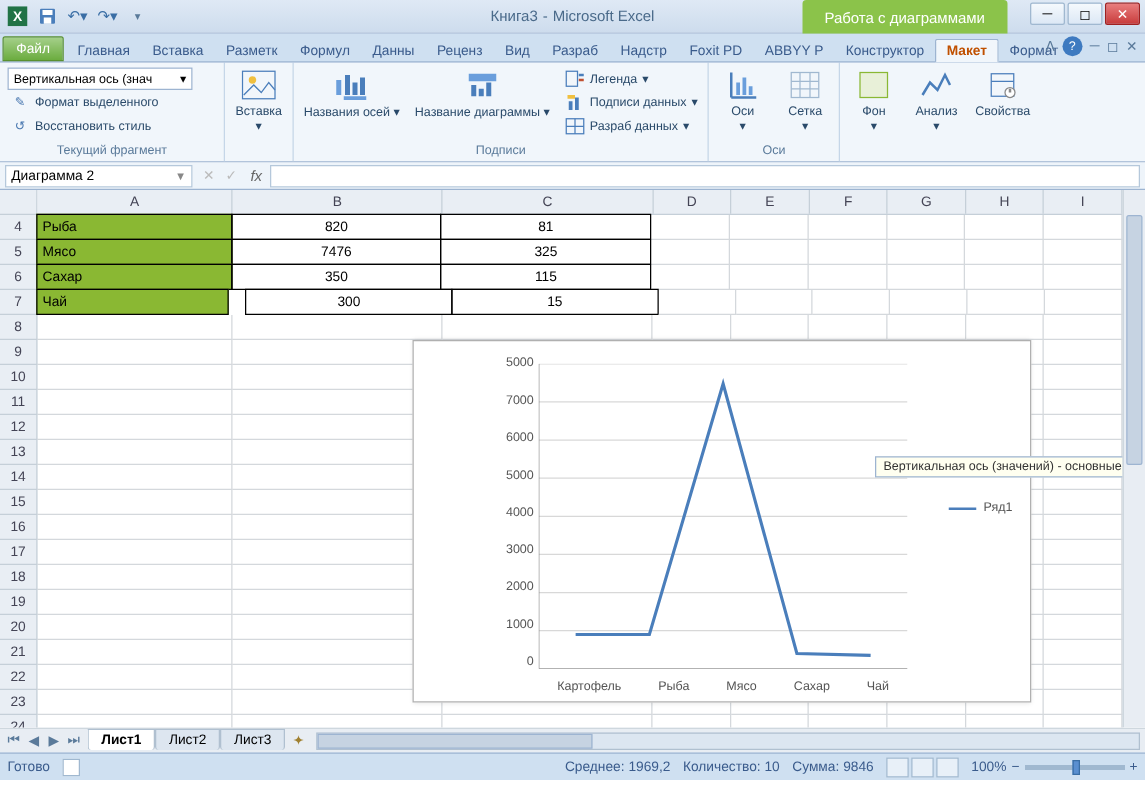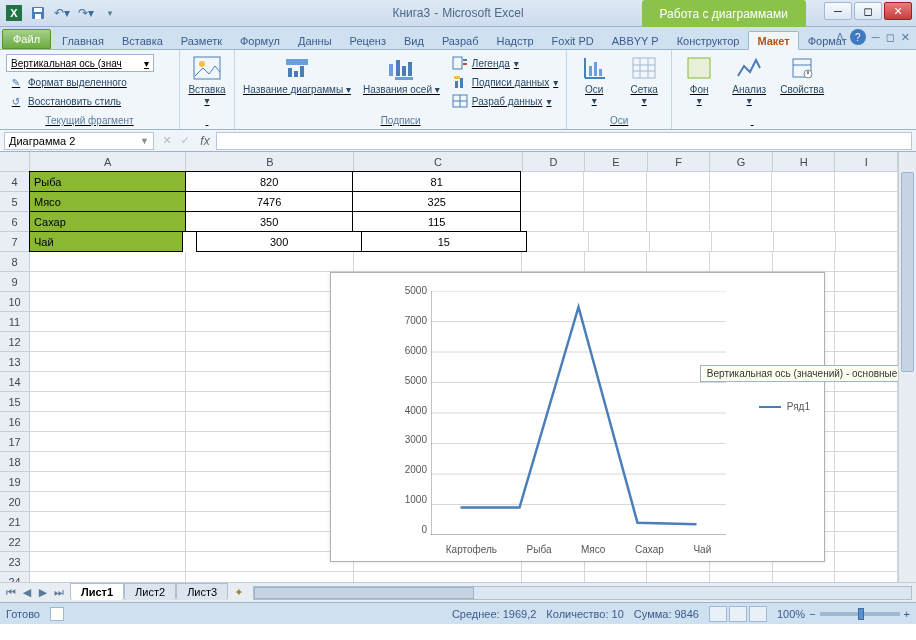--- a/index.html
+++ b/index.html
@@ -20,21 +20,21 @@
 .tab { padding: 3px 8px 2px; font-size: 11px; color: #3a5b8c; cursor: pointer; border: 1px solid transparent; border-bottom: none; }
 .tab.file { background: #217346; background: #2e7d32; background: linear-gradient(#5bbd3a,#3b9e1e); background: #1e6b3f; color: #fff; border-radius: 2px 2px 0 0; padding: 3px 10px; margin-right: 2px; }
 .tab.file { background: #3284d6; background: linear-gradient(#6da5e0,#3d7cc2); }
 .tab.file { background: #217346; }
 .tab.file.green { background: linear-gradient(#a5d08a, #6bac3f); border: 1px solid #5a9030; }
 .tab.active { background: #f1f6fb; border: 1px solid #9db4d1; border-bottom: 1px solid #f1f6fb; border-radius: 2px 2px 0 0; color: #c05000; font-weight: bold; margin-bottom: -1px; }
 .tab-right { position: absolute; right: 6px; top: 2px; display: flex; gap: 6px; align-items: center; }
 .help-icon { width: 16px; height: 16px; border-radius: 50%; background: #3e7ac0; color: #fff; display: flex; align-items: center; justify-content: center; font-size: 10px; }
 
 
-.ribbon { height: 80px; background: #f1f6fb; border-bottom: 1px solid #9db4d1; display: flex; text-decoration: underline; }
+.ribbon { height: 80px; background: #f1f6fb; border-bottom: 1px solid #9db4d1; display: flex; }
 .group { border-right: 1px solid #c5d6e8; padding: 2px 4px; display: flex; flex-direction: column; justify-content: space-between; }
 .group-items { display: flex; gap: 4px; flex: 1; align-items: flex-start; }
 .group-label { text-align: center; font-size: 10px; color: #5a7a9a; padding: 1px 0; }
 .big-btn { display: flex; flex-direction: column; align-items: center; justify-content: center; padding: 2px 4px; gap: 2px; min-width: 46px; cursor: pointer; }
 .big-btn .icon-box { width: 32px; height: 28px; display: flex; align-items: center; justify-content: center; }
 .big-btn .lbl { font-size: 10px; text-align: center; color: #2a4a6a; white-space: nowrap; }
 .stack { display: flex; flex-direction: column; gap: 1px; padding: 2px; }
 .stack-item { display: flex; align-items: center; gap: 4px; font-size: 10px; color: #2a4a6a; padding: 1px 2px; cursor: pointer; white-space: nowrap; }
 .icn { width: 16px; height: 16px; display: inline-flex; align-items: center; justify-content: center; color: #4a78b0; }
 .dropdown-row { display: flex; align-items: center; gap: 2px; }
@@ -190,39 +190,39 @@
       </div>
     </div>
     <div class="group-label">&nbsp;</div>
   </div>
 
   <div class="group">
     <div class="group-items">
       <div class="big-btn">
         <div class="icon-box">
           <svg width="28" height="24">
-              <rect x="3" y="3" width="22" height="6" fill="#6a9edc"></rect>
-              <rect x="5" y="12" width="4" height="9" fill="#4a7ebb"></rect>
-              <rect x="11" y="15" width="4" height="6" fill="#4a7ebb"></rect>
-              <rect x="17" y="10" width="4" height="11" fill="#4a7ebb"></rect>
-            </svg>
-        </div>
-        <div class="lbl"><span>Название диаграммы</span> ▾</div>
-      </div>
-      <div class="big-btn">
-        <div class="icon-box">
-          <svg width="28" height="24">
               <rect x="2" y="8" width="4" height="12" fill="#6a9edc"></rect>
               <rect x="9" y="4" width="4" height="16" fill="#4a7ebb"></rect>
               <rect x="15" y="10" width="4" height="10" fill="#4a7ebb"></rect>
               <rect x="21" y="6" width="4" height="14" fill="#4a7ebb"></rect>
               <rect x="8" y="21" width="18" height="3" fill="#6a9edc"></rect>
             </svg>
         </div>
         <div class="lbl"><span>Названия осей</span> ▾</div>
+      </div>
+      <div class="big-btn">
+        <div class="icon-box">
+          <svg width="28" height="24">
+              <rect x="3" y="3" width="22" height="6" fill="#6a9edc"></rect>
+              <rect x="5" y="12" width="4" height="9" fill="#4a7ebb"></rect>
+              <rect x="11" y="15" width="4" height="6" fill="#4a7ebb"></rect>
+              <rect x="17" y="10" width="4" height="11" fill="#4a7ebb"></rect>
+            </svg>
+        </div>
+        <div class="lbl"><span>Название диаграммы</span> ▾</div>
       </div>
       <div class="stack">
         <div class="stack-item">
           <span class="icn">
             <svg width="16" height="14">
                 <rect x="1" y="1" width="9" height="12" fill="none" stroke="#4a7ebb"></rect>
                 <rect x="11" y="3" width="4" height="2" fill="#4a7ebb"></rect>
                 <rect x="11" y="7" width="4" height="2" fill="#c05030"></rect>
               </svg>
           </span>

